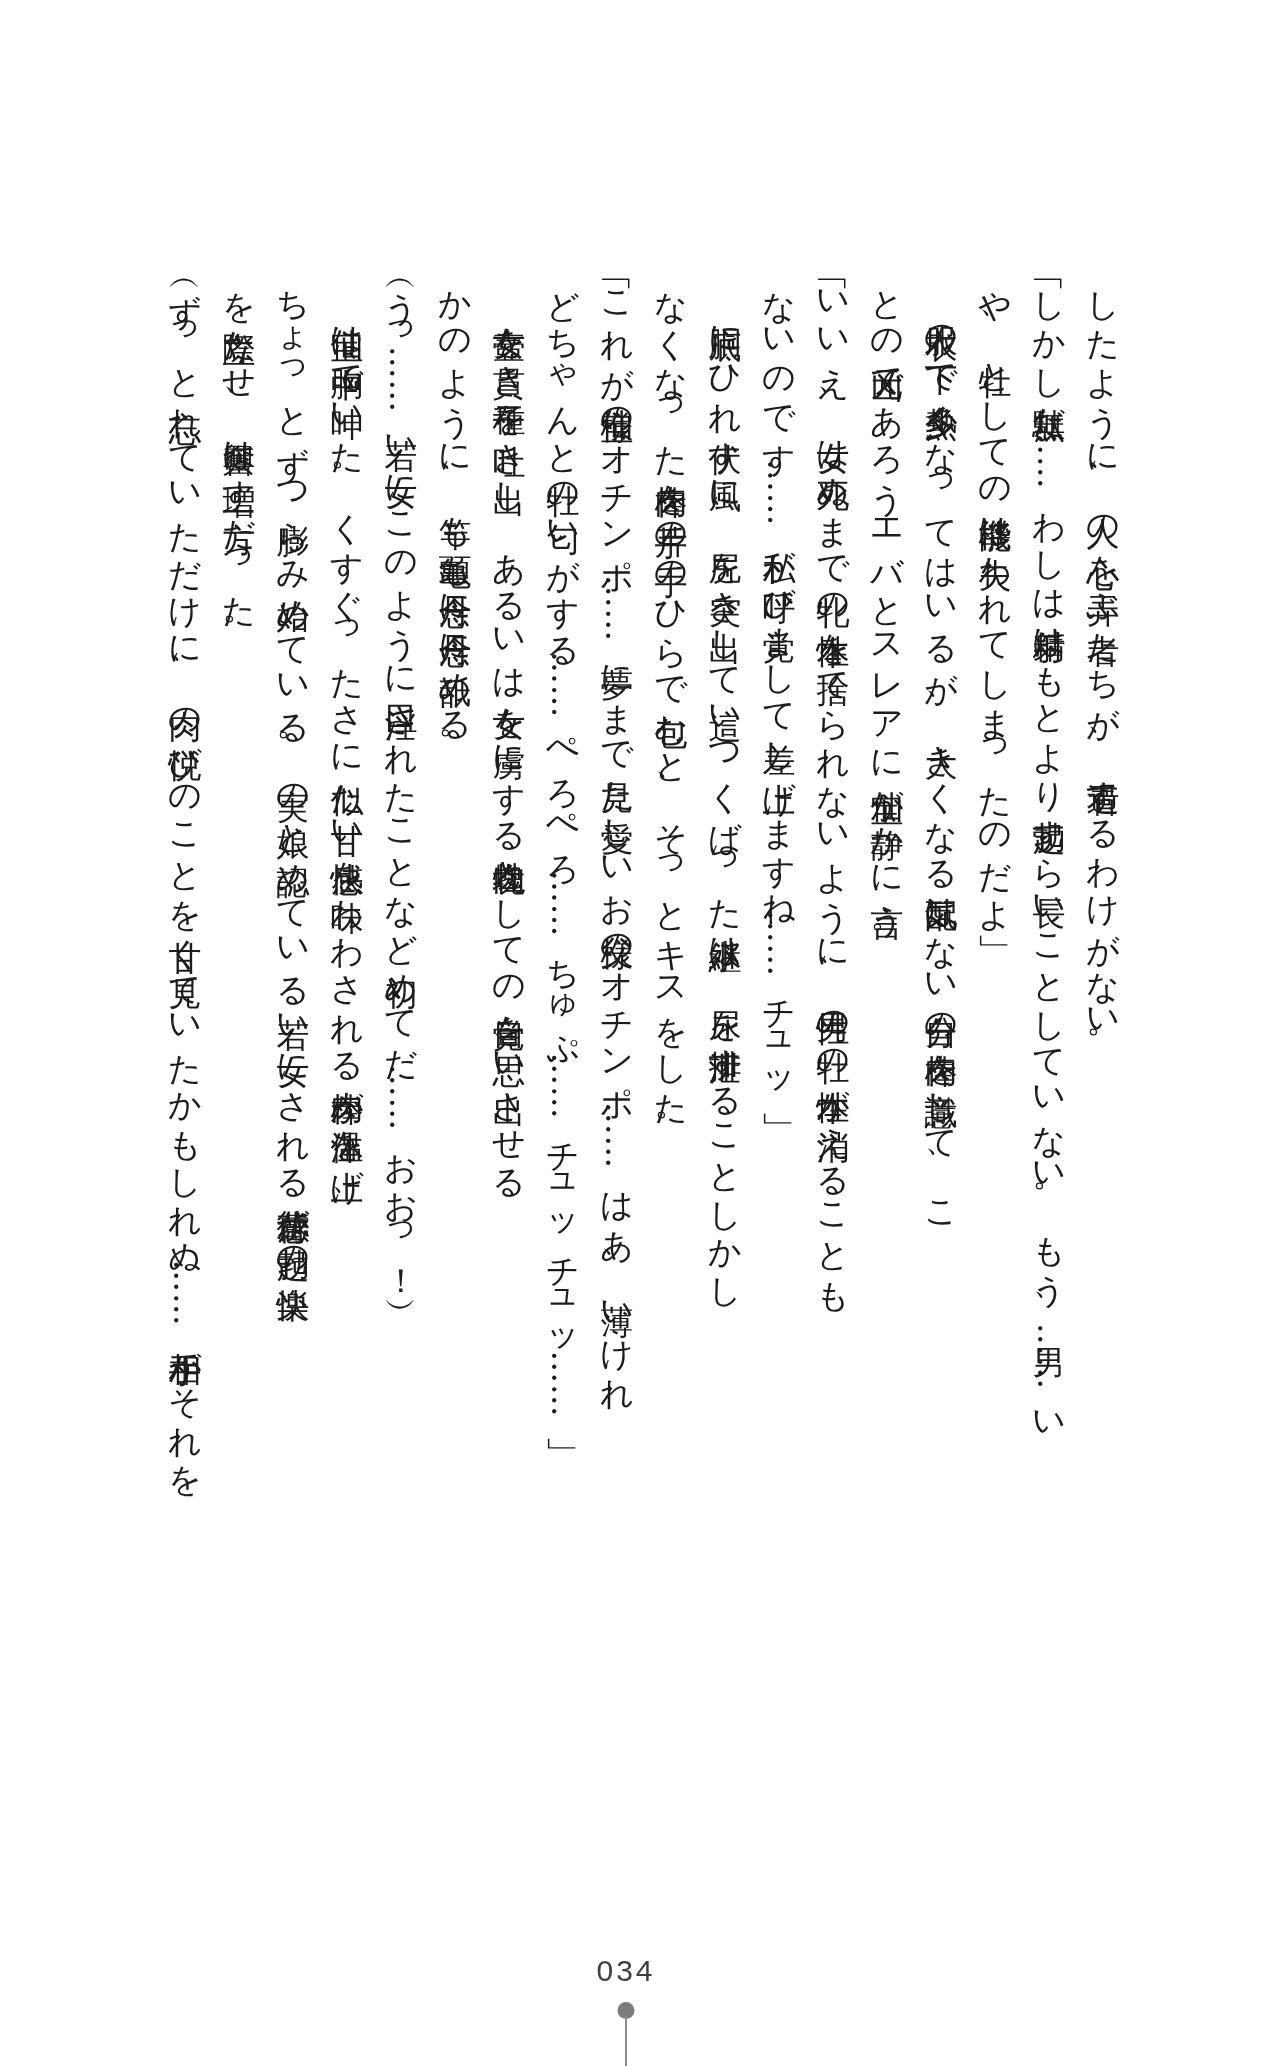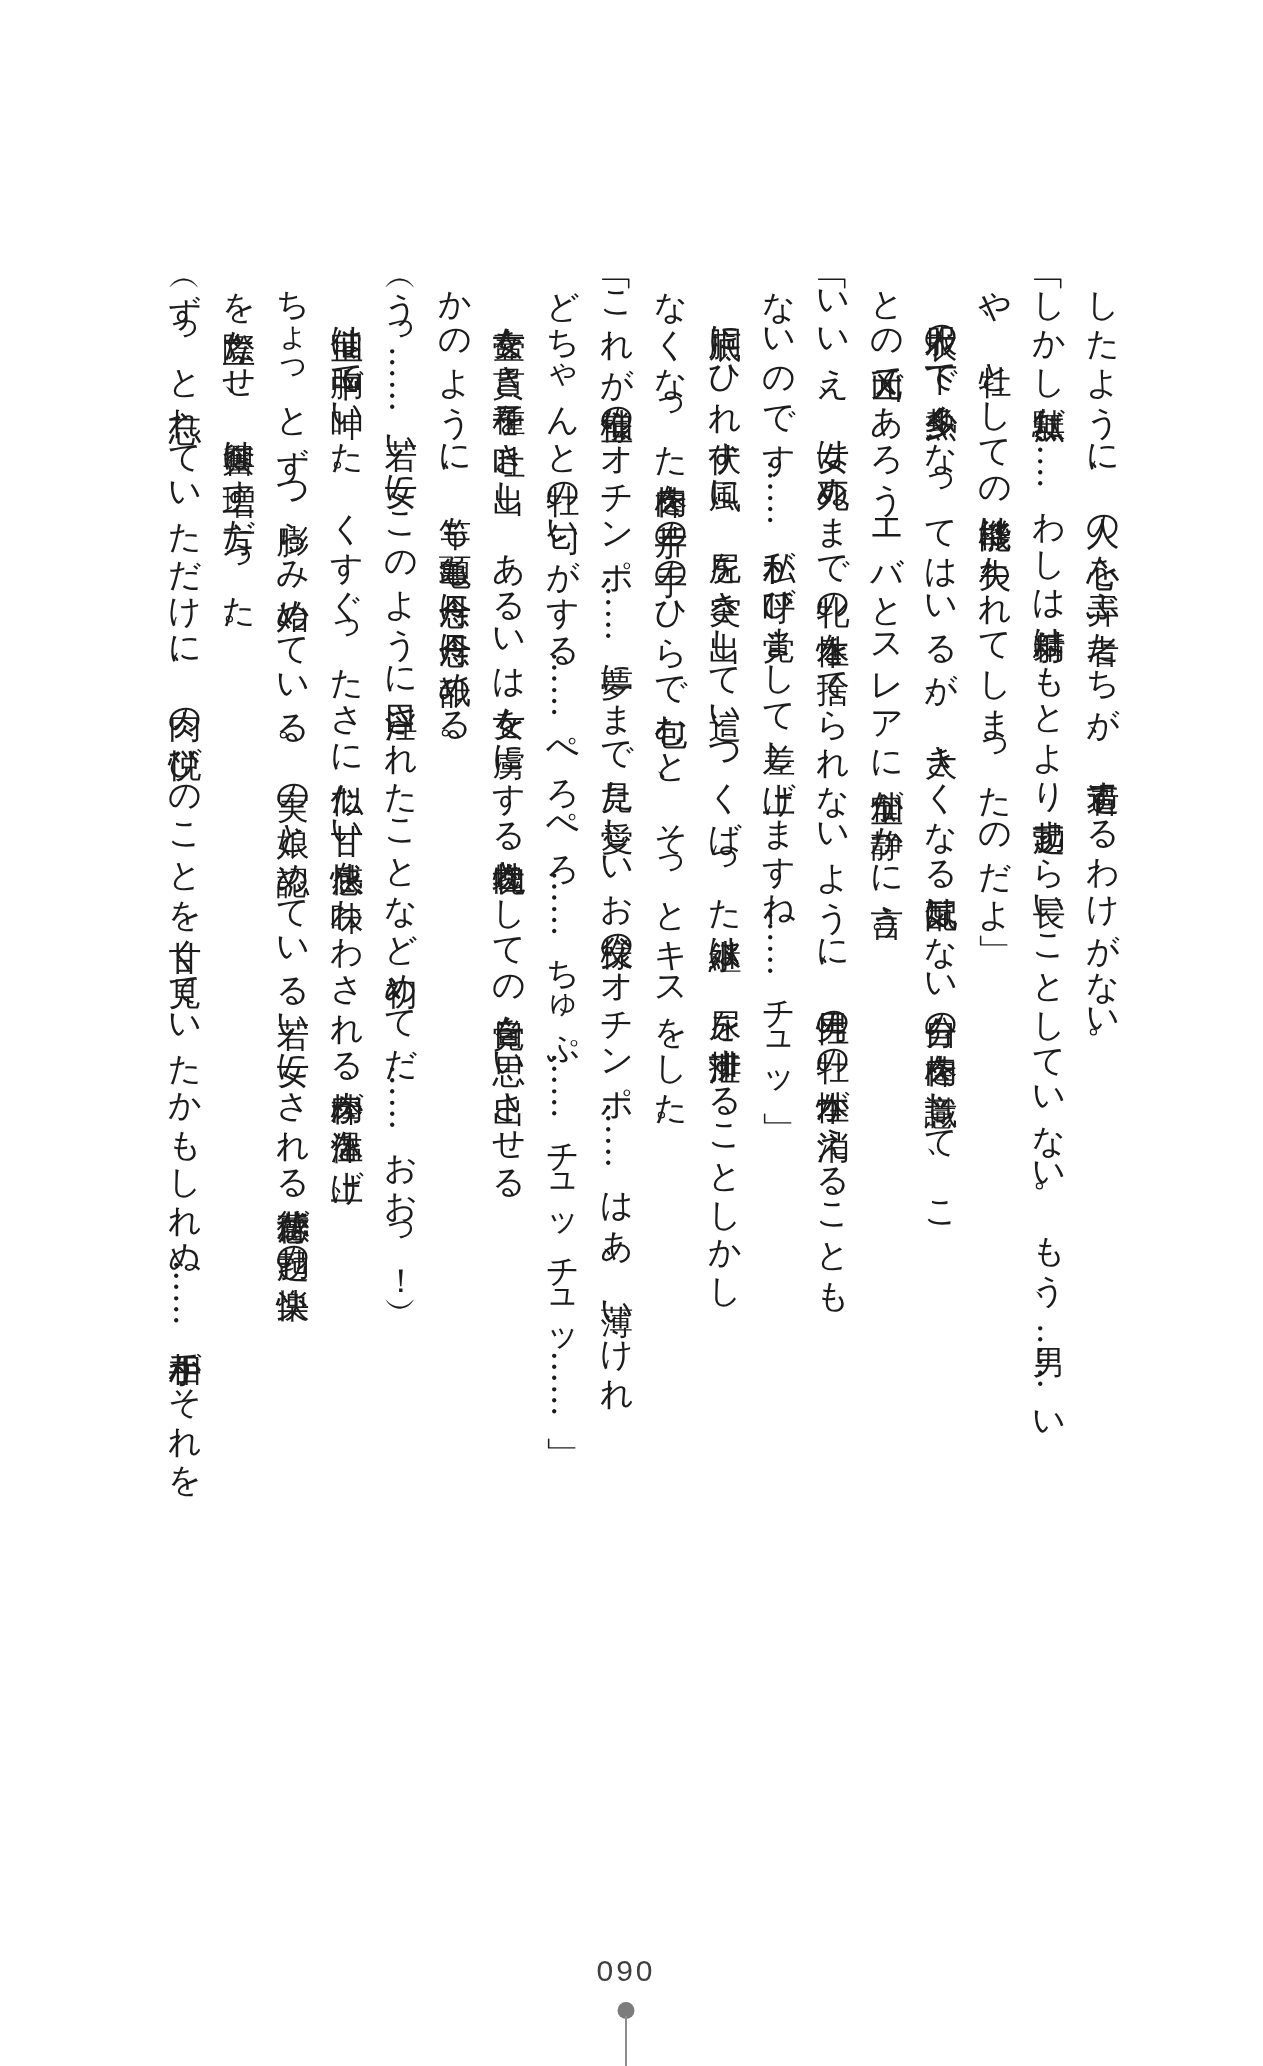--- a/index.html
+++ b/index.html
@@ -94,18 +94,18 @@
     <p class="tline indent">女壺を貫き子種を吐き出し、あるいは女を虜にする牡肉塊としての自覚を思い出させる</p>
     <p class="tline">かのように、竿も亀頭も丹念に丹念に舐める。</p>
     <p class="tline">（うっ……若い女にこのように口淫されたことなど初めてだ……おおっ！）</p>
     <p class="tline indent">宝仙は胸中で呻いた。くすぐったさに似た甘い快感を味わわされる肉棒が体温を上げ、</p>
     <p class="tline">ちょっとずつ膨らみ始めている。実の娘と認めている若い女にされる背徳感が勃起の快楽</p>
     <p class="tline">を際立たせ、興奮は増す一方だった。</p>
     <p class="tline">（ずっと忘れていただけに、肉の悦びのことを甘く見ていたかもしれぬ……相手がそれを</p>
   </section>
 
   <footer>
-    <div class="page-number">090</div>
+    <div class="page-number">034</div>
     <div class="footer-dot"></div>
     <div class="footer-line"></div>
   </footer>
 
 </main>
 
 </body></html>

